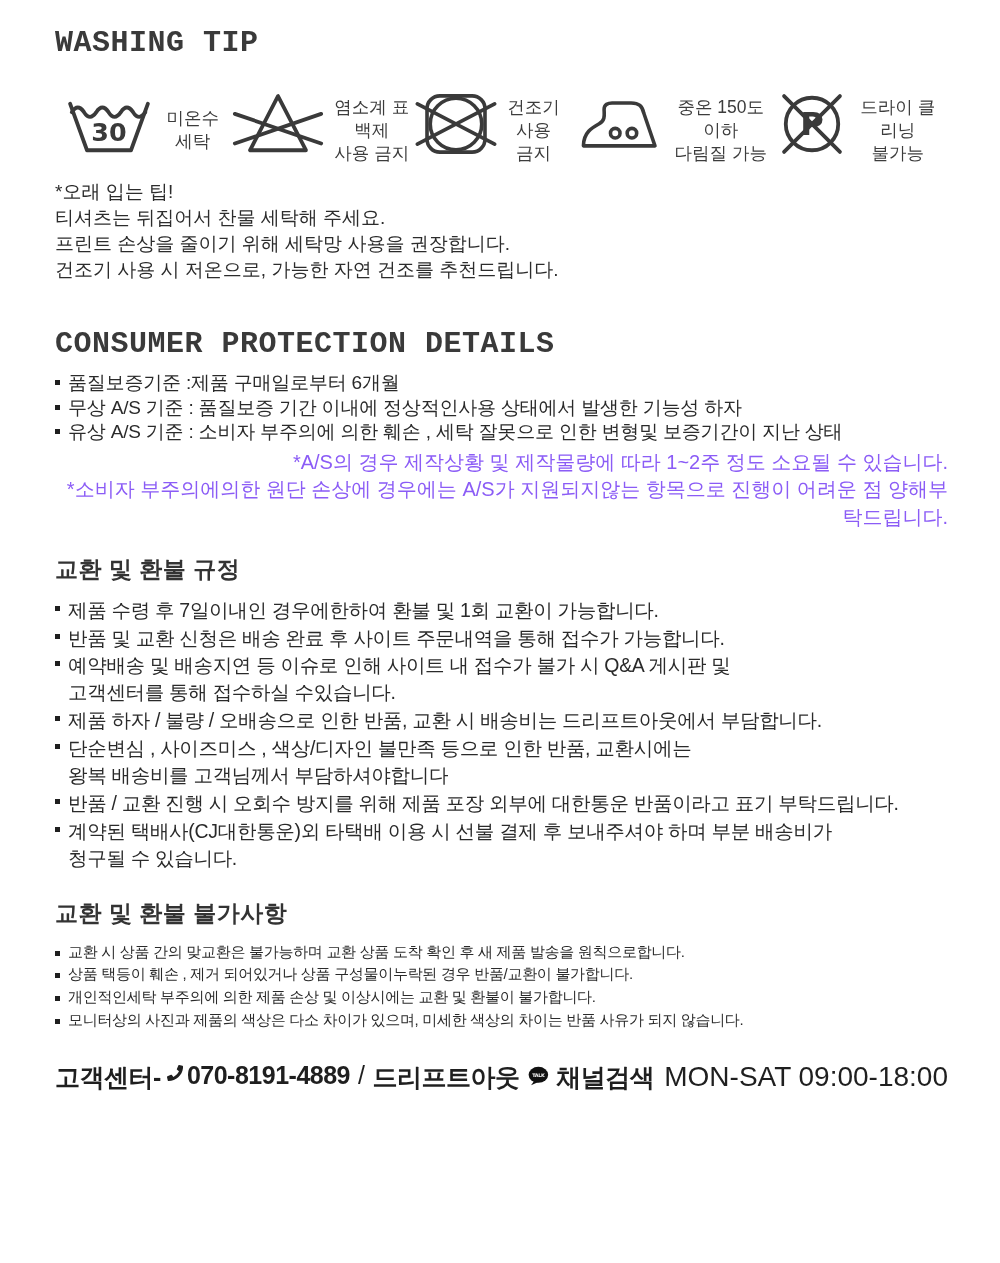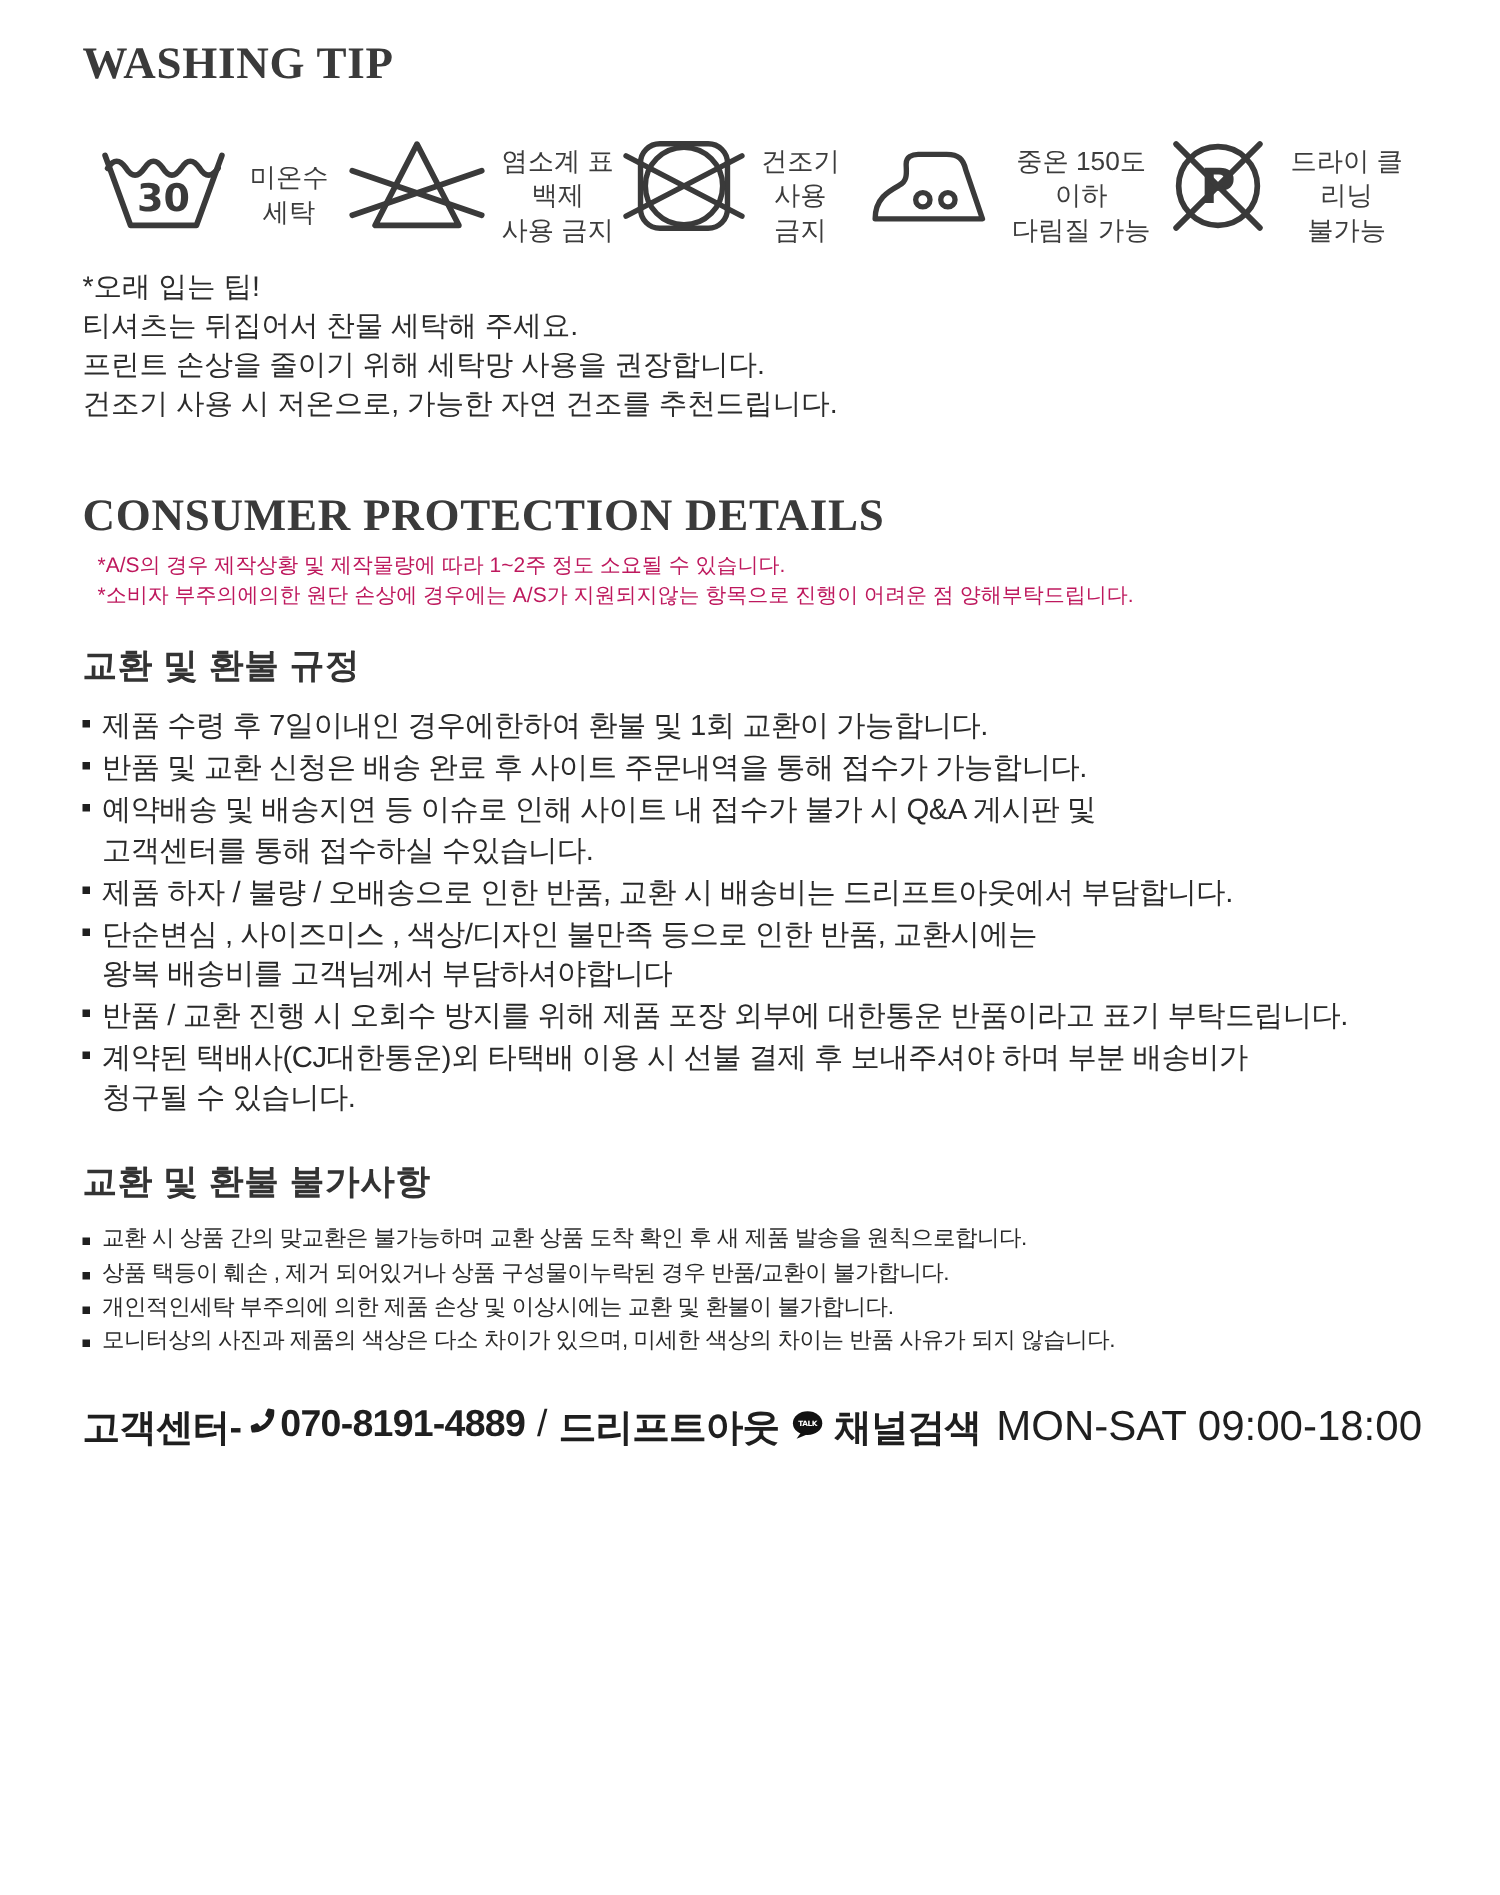--- a/index.html
+++ b/index.html
@@ -8,21 +8,21 @@
     width:1000px; height:1263px;
     background:#ffffff;
     font-family:"Liberation Sans","DejaVu Sans",sans-serif;
     color:#2e2e2e;
     overflow:hidden;
   }
   .page { padding:26px 52px 0 55px; }
 
   
   .display-title {
-    font-family:Liberation Serif, serif;
+    font-family:Liberation Mono, monospace;
     font-weight:900;
     font-size:30px;
     letter-spacing:0.5px;
     color:#3a3a3a;
     margin:0;
     line-height:1.15;
   }
 
   
   .icons-row { display:flex; justify-content:space-between; margin-top:22px; padding:0 6px; }
@@ -47,21 +47,21 @@
   }
 
   .section-cpd { margin-top:44px; }
 
   .bullet-list { margin-top:10px; }
   .bullet-item { display:flex; margin-bottom:1px; font-size:19px; line-height:1.22; letter-spacing:-0.2px; color:#2a2a2a; }
   .bullet-marker { width:5px; height:5px; background:#1f1f1f; margin:9px 8px 0 0; flex:none; }
   .bullet-text { white-space:pre-line; }
 
   .notes { margin-top:6px; padding-left:10px; }
-  .note-line { font-size:14px; line-height:1.38; color:#be185d; }
+  .note-line { font-size:20px; line-height:1.38; color:#8b5cf6;text-align:right; }
 
   .kr-heading {
     font-size:23px;
     font-weight:700;
     color:#333333;
     margin:26px 0 0 0;
     letter-spacing:0.5px;
   }
   .kr-heading.first { margin-top:22px; }
 
@@ -164,20 +164,34 @@
   </div>
 
   <div class="tips">*오래 입는 팁!
 티셔츠는 뒤집어서 찬물 세탁해 주세요.
 프린트 손상을 줄이기 위해 세탁망 사용을 권장합니다.
 건조기 사용 시 저온으로, 가능한 자연 건조를 추천드립니다.</div>
 
   <div class="section-cpd">
     <h2 class="display-title">CONSUMER PROTECTION DETAILS</h2>
 
+    <div class="bullet-list">
+      <div class="bullet-item">
+        <span class="bullet-marker"></span>
+        <span class="bullet-text">품질보증기준 :제품 구매일로부터 6개월</span>
+      </div>
+      <div class="bullet-item">
+        <span class="bullet-marker"></span>
+        <span class="bullet-text">무상 A/S 기준 : 품질보증 기간 이내에 정상적인사용 상태에서 발생한 기능성 하자</span>
+      </div>
+      <div class="bullet-item">
+        <span class="bullet-marker"></span>
+        <span class="bullet-text">유상 A/S 기준 : 소비자 부주의에 의한 훼손 , 세탁 잘못으로 인한 변형및 보증기간이 지난 상태</span>
+      </div>
+    </div>
 
     <div class="notes">
       <div class="note-line">*A/S의 경우 제작상황 및 제작물량에 따라 1~2주 정도 소요될 수 있습니다.</div>
       <div class="note-line">*소비자 부주의에의한 원단 손상에 경우에는 A/S가 지원되지않는 항목으로 진행이 어려운 점 양해부탁드립니다.</div>
     </div>
   </div>
 
   <h2 class="kr-heading first">교환 및 환불 규정</h2>
 
   <div class="bullet-list refund-list">

